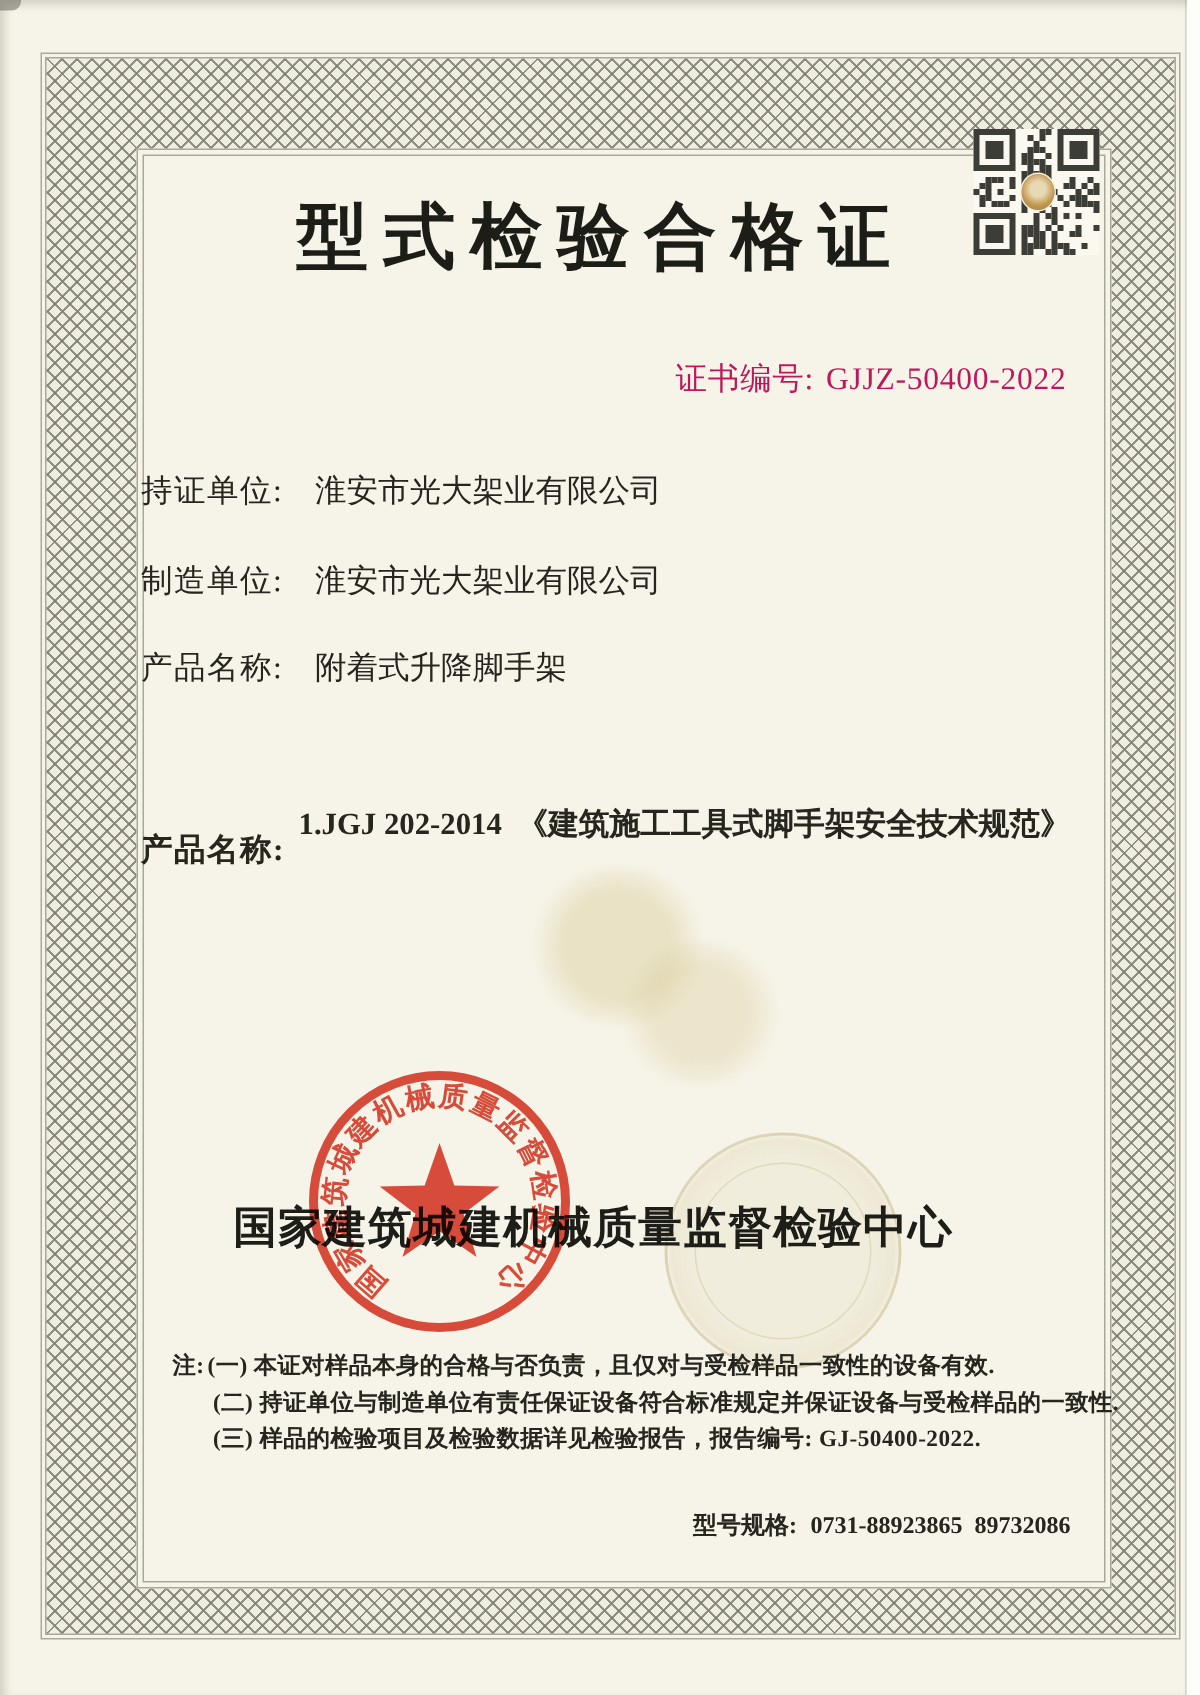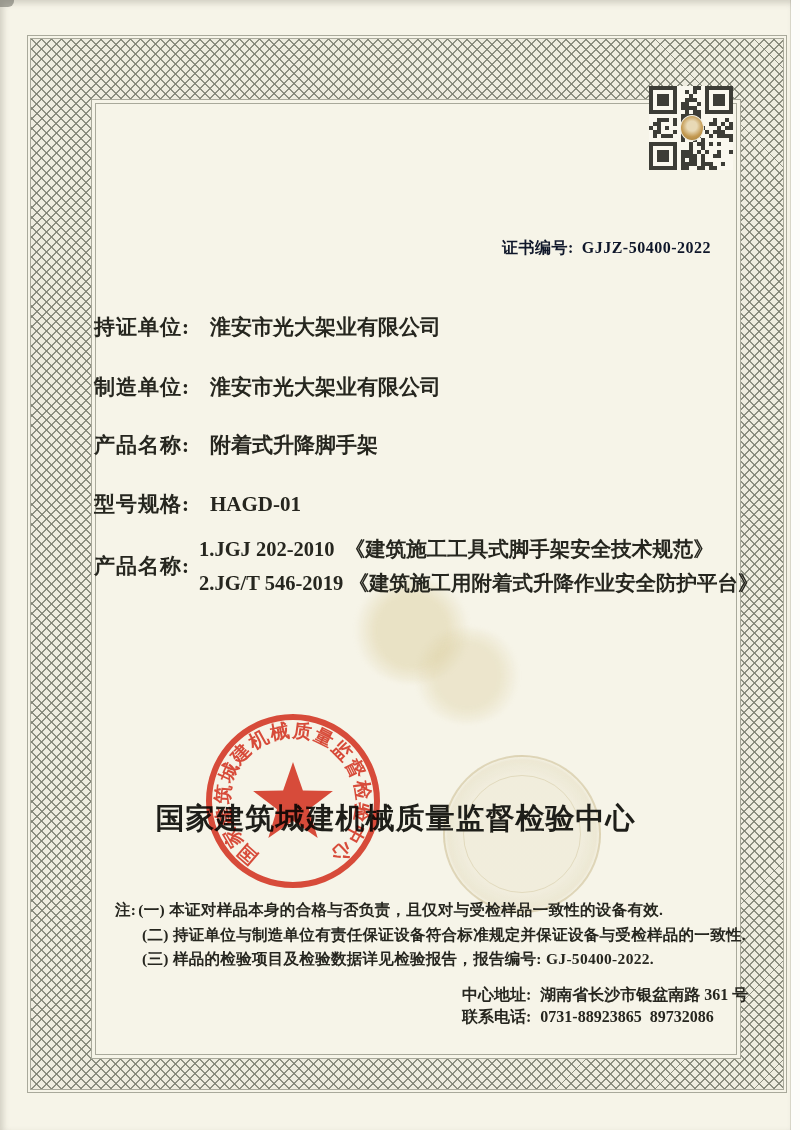--- a/index.html
+++ b/index.html
@@ -21,24 +21,24 @@
   .inner{width:100%;height:100%;box-sizing:border-box;border:1px solid #a9a99b;background:#f6f4e8;}
   
   .watermark{position:absolute;border-radius:50%;z-index:1;filter:blur(2px);}
   .wm1{left:352px;top:578px;width:120px;height:105px;
     background:radial-gradient(circle,rgba(213,197,140,.38) 0 45%,rgba(213,197,140,0) 72%);}
   .wm2{left:412px;top:628px;width:110px;height:95px;
     background:radial-gradient(circle,rgba(213,197,140,.30) 0 45%,rgba(213,197,140,0) 72%);}
   
   .title{position:absolute;left:0;right:0;top:126px;text-align:center;z-index:4;
     font-size:48px;font-weight:700;color:#1d1d18;letter-spacing:10px;text-indent:10px;}
-  .certno{position:absolute;top:238px;right:80px;z-index:4;font-size:16px;font-weight:700;
-    color:#0f172a;letter-spacing:.5px;}
+  .certno{position:absolute;top:238px;right:80px;z-index:4;font-size:21px;font-weight:400;
+    color:#be185d;letter-spacing:.5px;}
   .certno .val{margin-left:8px;white-space:pre;}
-  .frow{position:absolute;left:94px;z-index:4;font-size:21px;font-weight:700;color:#26261f;}
+  .frow{position:absolute;left:94px;z-index:4;font-size:21px;font-weight:400;color:#26261f;}
   .frow .f-label{display:inline-block;width:116px;letter-spacing:1px;}
   .frow .val{white-space:pre;}
   .r1{top:313px;} .r2{top:373px;} .r3{top:431px;} .r4{top:490px;}
   .std-label{position:absolute;left:94px;top:552px;z-index:4;font-size:21px;font-weight:700;
     color:#26261f;letter-spacing:1px;}
   .std-line{position:absolute;left:199px;z-index:4;font-size:20.5px;font-weight:700;
     color:#26261f;white-space:pre;}
   .std1{top:535px;} .std2{top:569px;}
   .statement{position:absolute;left:184px;top:649px;z-index:4;font-size:20.5px;font-weight:700;
     color:#26261f;}
@@ -86,20 +86,21 @@
     <div class="lattice">
       <div class="gap">
           <div class="inner"></div>
         </div>
     </div>
   </div>
 
   <div class="watermark wm1"></div>
   <div class="watermark wm2"></div>
 
+  <div class="title">型式检验合格证</div>
 
   <div class="qr">
     <div class="qr-modules">
         <i style="left:44px;top:0px"></i>
         <i style="left:48px;top:0px"></i>
         <i style="left:36px;top:4px"></i>
         <i style="left:44px;top:4px"></i>
         <i style="left:40px;top:8px"></i>
         <i style="left:36px;top:12px"></i>
         <i style="left:40px;top:12px"></i>
@@ -228,27 +229,23 @@
 
   <div class="frow r1">
     <span class="f-label">持证单位:</span><span class="val">淮安市光大架业有限公司</span>
   </div>
   <div class="frow r3">
     <span class="f-label">产品名称:</span><span class="val">附着式升降脚手架</span>
   </div>
   <div class="frow r2">
     <span class="f-label">制造单位:</span><span class="val">淮安市光大架业有限公司</span>
   </div>
-  <div class="frow r4">
-    <span class="f-label">型号规格:</span><span class="val">HAGD-01</span>
-  </div>
 
   <div class="std-label">产品名称:</div>
-  <div class="std-line std1">1.JGJ 202-2010  《建筑施工工具式脚手架安全技术规范》</div>
-  <div class="std-line std2">2.JG/T 546-2019 《建筑施工用附着式升降作业安全防护平台》</div>
+  <div class="std-line std1">1.JGJ 202-2014  《建筑施工工具式脚手架安全技术规范》</div>
 
 
 
   <div class="emboss"></div>
 
   <div class="authority">国家建筑城建机械质量监督检验中心</div>
 
   <svg class="seal" viewBox="0 0 178 178">
     <circle cx="89" cy="89" r="84" fill="none" stroke-width="6" stroke="#dd3f2e"></circle>
     <polygon points="89,50 98.9,78.4 128.9,79 105,97.2 113.7,126 89,108.8 64.3,126 73,97.2 49.1,79 79.1,78.4" fill="#dd3f2e"></polygon>
@@ -265,19 +262,16 @@
       <span class="note-prefix">注:</span><span>(一) 本证对样品本身的合格与否负责，且仅对与受检样品一致性的设备有效.</span>
     </div>
     <div class="note-line n2">
       <span>(二) 持证单位与制造单位有责任保证设备符合标准规定并保证设备与受检样品的一致性.</span>
     </div>
     <div class="note-line n3">
       <span>(三) 样品的检验项目及检验数据详见检验报告，报告编号: GJ-50400-2022.</span>
     </div>
   </div>
 
-  <div class="contact-row c1">
-    <span>中心地址:</span><span class="val">湖南省长沙市银盆南路 361 号</span>
-  </div>
   <div class="contact-row c2">
-    <span>联系电话:</span><span class="val">0731-88923865  89732086</span>
+    <span>型号规格:</span><span class="val">0731-88923865  89732086</span>
   </div>
 </div>
 
 </body></html>

